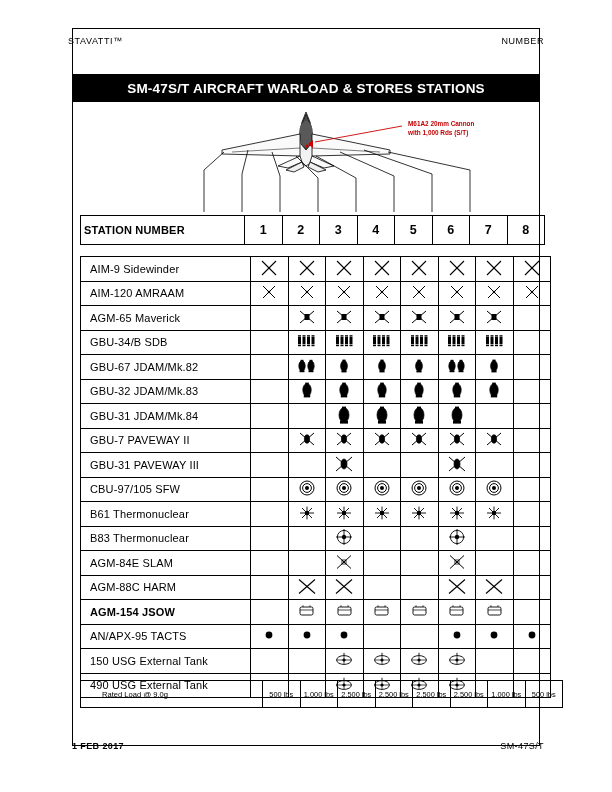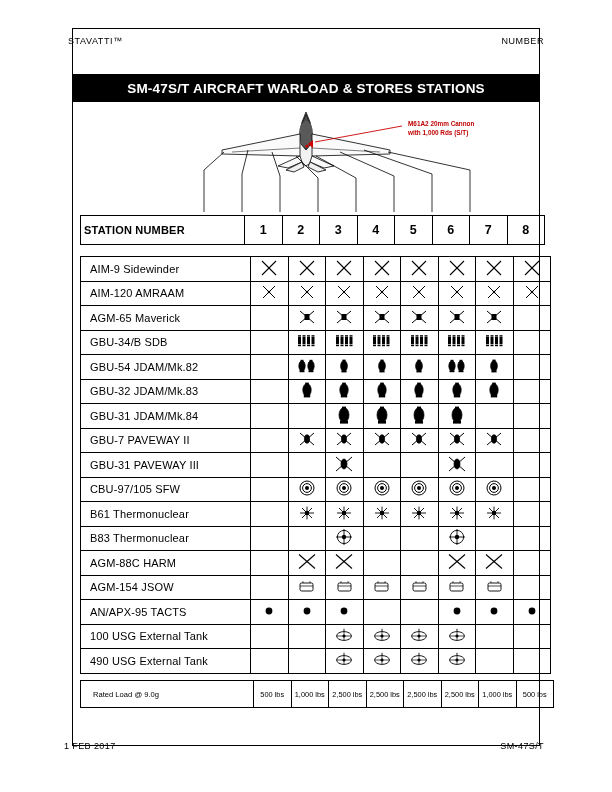--- a/index.html
+++ b/index.html
@@ -20,21 +20,21 @@
   .hdr {
     position:absolute; top:36px;
     font-size:9px; letter-spacing:0.6px;
   }
   .hdr-left { left:68px; }
   .hdr-right { right:68px; }
   .ftr {
     position:absolute; top:741px;
     font-size:9px; letter-spacing:0.4px;
   }
-  .ftr-left { left:64px; }
+  .ftr-left { left:72px;font-weight:bold; }
   .ftr-right { right:68px; }
 
   .title-bar {
     position:absolute; left:72px; top:74px; width:468px; height:28px;
     background:#000; color:#fff;
     display:flex; align-items:center; justify-content:center;
     font-size:13.5px; font-weight:bold; letter-spacing:0.2px;
   }
 
   
@@ -75,21 +75,21 @@
   #weapons-table td { height:23.5px; }
   #weapons-table td.name {
     text-align:left; padding-left:9px; font-size:11px; letter-spacing:0.15px;
   }
   #weapons-table td.cell { font-size:8px; }
 
   
   #rated-table { left:80px; top:680px; width:452px; }
   #rated-table td { height:26px; }
   #rated-table td.name {
-    text-align:left; padding-left:12px; font-size:7.6px;
+    text-align:left; padding-left:21px; font-size:7.6px;
   }
   #rated-table td.cell { font-size:7.4px; }
 
   .icn { display:inline-block; line-height:0; }
   svg { display:block; margin:0 auto; overflow:visible; }
 </style>
 </head>
 <body>
 
 <div class="hdr hdr-left">STAVATTI™</div>
@@ -372,21 +372,21 @@
                 <rect x="14.5" y="1.2" width="3" height="1.4"></rect>
                   <rect x="1" y="10.6" width="3" height="1.6"></rect>
                 <rect x="5.5" y="10.6" width="3" height="1.6"></rect>
                   <rect x="10" y="10.6" width="3" height="1.6"></rect>
                 <rect x="14.5" y="10.6" width="3" height="1.6"></rect>
                 </g>
             </svg></span></td>
         <td class="cell" style="width: 36.5px;"></td>
       </tr>
       <tr>
-        <td class="name" style="width: 160px;">GBU-54 JDAM/Mk.82</td>
+        <td class="name" style="width: 160px;">GBU-67 JDAM/Mk.82</td>
         <td class="cell" style="width: 36.5px;"></td>
         <td class="cell" style="width: 36.5px;"><span class="icn"><svg width="21" height="14" viewBox="0 0 21 14">
               <ellipse cx="6" cy="7" rx="3.2" ry="5.2" fill="#000" stroke="#000" stroke-width="0.7"></ellipse>
               <ellipse cx="15" cy="7" rx="3.2" ry="5.2" fill="#000" stroke="#000" stroke-width="0.7"></ellipse>
                 <rect x="4.5" y="0.8" width="3" height="1.8" fill="#000"></rect>
                 <rect x="13.5" y="0.8" width="3" height="1.8" fill="#000"></rect>
                 <rect x="3.5" y="11.3" width="5" height="1.9" fill="#000"></rect>
                 <rect x="12.5" y="11.3" width="5" height="1.9" fill="#000"></rect>
             </svg></span></td>
         <td class="cell" style="width: 36.5px;"><span class="icn"><svg width="14" height="14" viewBox="0 0 14 14">
@@ -632,20 +632,39 @@
         <td class="cell" style="width: 36.5px;"><span class="icn"><svg width="18" height="18" viewBox="0 0 18 18">
               <circle cx="9" cy="9" r="6.6" fill="none" stroke="#000" stroke-width="0.9"></circle>
                 <line x1="1" y1="9" x2="17" y2="9" stroke="#000" stroke-width="0.9"></line>
                 <line x1="9" y1="1" x2="9" y2="17" stroke="#000" stroke-width="0.9"></line>
                 <circle cx="9" cy="9" r="2.2" fill="#000"></circle>
             </svg></span></td>
         <td class="cell" style="width: 36.5px;"></td>
         <td class="cell" style="width: 36.5px;"></td>
       </tr>
       <tr>
+        <td class="name" style="width: 160px;">AGM-84E SLAM</td>
+        <td class="cell" style="width: 36.5px;"></td>
+        <td class="cell" style="width: 36.5px;"></td>
+        <td class="cell" style="width: 36.5px;"><span class="icn"><svg width="16" height="16" viewBox="0 0 16 16">
+              <line x1="1" y1="1.5" x2="15" y2="14.5" stroke="#000" stroke-width="1"></line>
+                <line x1="15" y1="1.5" x2="1" y2="14.5" stroke="#000" stroke-width="1"></line>
+                <rect x="6" y="6" width="4" height="4" fill="none" stroke="#000" stroke-width="0.8"></rect>
+            </svg></span></td>
+        <td class="cell" style="width: 36.5px;"></td>
+        <td class="cell" style="width: 36.5px;"></td>
+        <td class="cell" style="width: 36.5px;"><span class="icn"><svg width="16" height="16" viewBox="0 0 16 16">
+              <line x1="1" y1="1.5" x2="15" y2="14.5" stroke="#000" stroke-width="1"></line>
+                <line x1="15" y1="1.5" x2="1" y2="14.5" stroke="#000" stroke-width="1"></line>
+                <rect x="6" y="6" width="4" height="4" fill="none" stroke="#000" stroke-width="0.8"></rect>
+            </svg></span></td>
+        <td class="cell" style="width: 36.5px;"></td>
+        <td class="cell" style="width: 36.5px;"></td>
+      </tr>
+      <tr>
         <td class="name" style="width: 160px;">AGM-88C HARM</td>
         <td class="cell" style="width: 36.5px;"></td>
         <td class="cell" style="width: 36.5px;"><span class="icn"><svg width="18" height="17" viewBox="0 0 18 17">
               <line x1="1" y1="1.5" x2="17" y2="15.5" stroke="#000" stroke-width="1.1"></line>
                 <line x1="17" y1="1.5" x2="1" y2="15.5" stroke="#000" stroke-width="1.1"></line>
             </svg></span></td>
         <td class="cell" style="width: 36.5px;"><span class="icn"><svg width="18" height="17" viewBox="0 0 18 17">
               <line x1="1" y1="1.5" x2="17" y2="15.5" stroke="#000" stroke-width="1.1"></line>
                 <line x1="17" y1="1.5" x2="1" y2="15.5" stroke="#000" stroke-width="1.1"></line>
             </svg></span></td>
@@ -655,21 +674,21 @@
               <line x1="1" y1="1.5" x2="17" y2="15.5" stroke="#000" stroke-width="1.1"></line>
                 <line x1="17" y1="1.5" x2="1" y2="15.5" stroke="#000" stroke-width="1.1"></line>
             </svg></span></td>
         <td class="cell" style="width: 36.5px;"><span class="icn"><svg width="18" height="17" viewBox="0 0 18 17">
               <line x1="1" y1="1.5" x2="17" y2="15.5" stroke="#000" stroke-width="1.1"></line>
                 <line x1="17" y1="1.5" x2="1" y2="15.5" stroke="#000" stroke-width="1.1"></line>
             </svg></span></td>
         <td class="cell" style="width: 36.5px;"></td>
       </tr>
       <tr>
-        <td class="name" style="width: 160px;">AGM-154 JSOW</td>
+        <td class="name" style="width: 160px; font-weight: bold;">AGM-154 JSOW</td>
         <td class="cell" style="width: 36.5px;"></td>
         <td class="cell" style="width: 36.5px;"><span class="icn"><svg width="15" height="13" viewBox="0 0 15 13">
               <rect x="1" y="3" width="13" height="8" rx="1.6" fill="none" stroke="#000" stroke-width="0.9"></rect>
                 <line x1="1" y1="6" x2="14" y2="6" stroke="#000" stroke-width="0.7"></line>
                 <line x1="4" y1="3" x2="4" y2="1.2" stroke="#000" stroke-width="0.7"></line>
                 <line x1="11" y1="3" x2="11" y2="1.2" stroke="#000" stroke-width="0.7"></line>
             </svg></span></td>
         <td class="cell" style="width: 36.5px;"><span class="icn"><svg width="15" height="13" viewBox="0 0 15 13">
               <rect x="1" y="3" width="13" height="8" rx="1.6" fill="none" stroke="#000" stroke-width="0.9"></rect>
                 <line x1="1" y1="6" x2="14" y2="6" stroke="#000" stroke-width="0.7"></line>
@@ -719,21 +738,21 @@
               <circle cx="5" cy="5" r="3.4" fill="#000"></circle>
             </svg></span></td>
         <td class="cell" style="width: 36.5px;"><span class="icn"><svg width="10" height="10" viewBox="0 0 10 10">
               <circle cx="5" cy="5" r="3.4" fill="#000"></circle>
             </svg></span></td>
         <td class="cell" style="width: 36.5px;"><span class="icn"><svg width="10" height="10" viewBox="0 0 10 10">
               <circle cx="5" cy="5" r="3.4" fill="#000"></circle>
             </svg></span></td>
       </tr>
       <tr>
-        <td class="name" style="width: 160px;">100 USG External Tank</td>
+        <td class="name" style="width: 160px;">150 USG External Tank</td>
         <td class="cell" style="width: 36.5px;"></td>
         <td class="cell" style="width: 36.5px;"></td>
         <td class="cell" style="width: 36.5px;"><span class="icn"><svg width="18" height="15" viewBox="0 0 18 15">
               <ellipse cx="9" cy="8" rx="7.4" ry="4.4" fill="none" stroke="#000" stroke-width="0.9"></ellipse>
                 <line x1="1.6" y1="8" x2="16.4" y2="8" stroke="#000" stroke-width="0.7"></line>
                 <line x1="9" y1="3.6" x2="9" y2="12.4" stroke="#000" stroke-width="0.7"></line>
                 <circle cx="9" cy="8" r="1.6" fill="#000"></circle>
                 <line x1="9" y1="0.8" x2="9" y2="3.6" stroke="#000" stroke-width="0.9"></line>
             </svg></span></td>
         <td class="cell" style="width: 36.5px;"><span class="icn"><svg width="18" height="15" viewBox="0 0 18 15">

